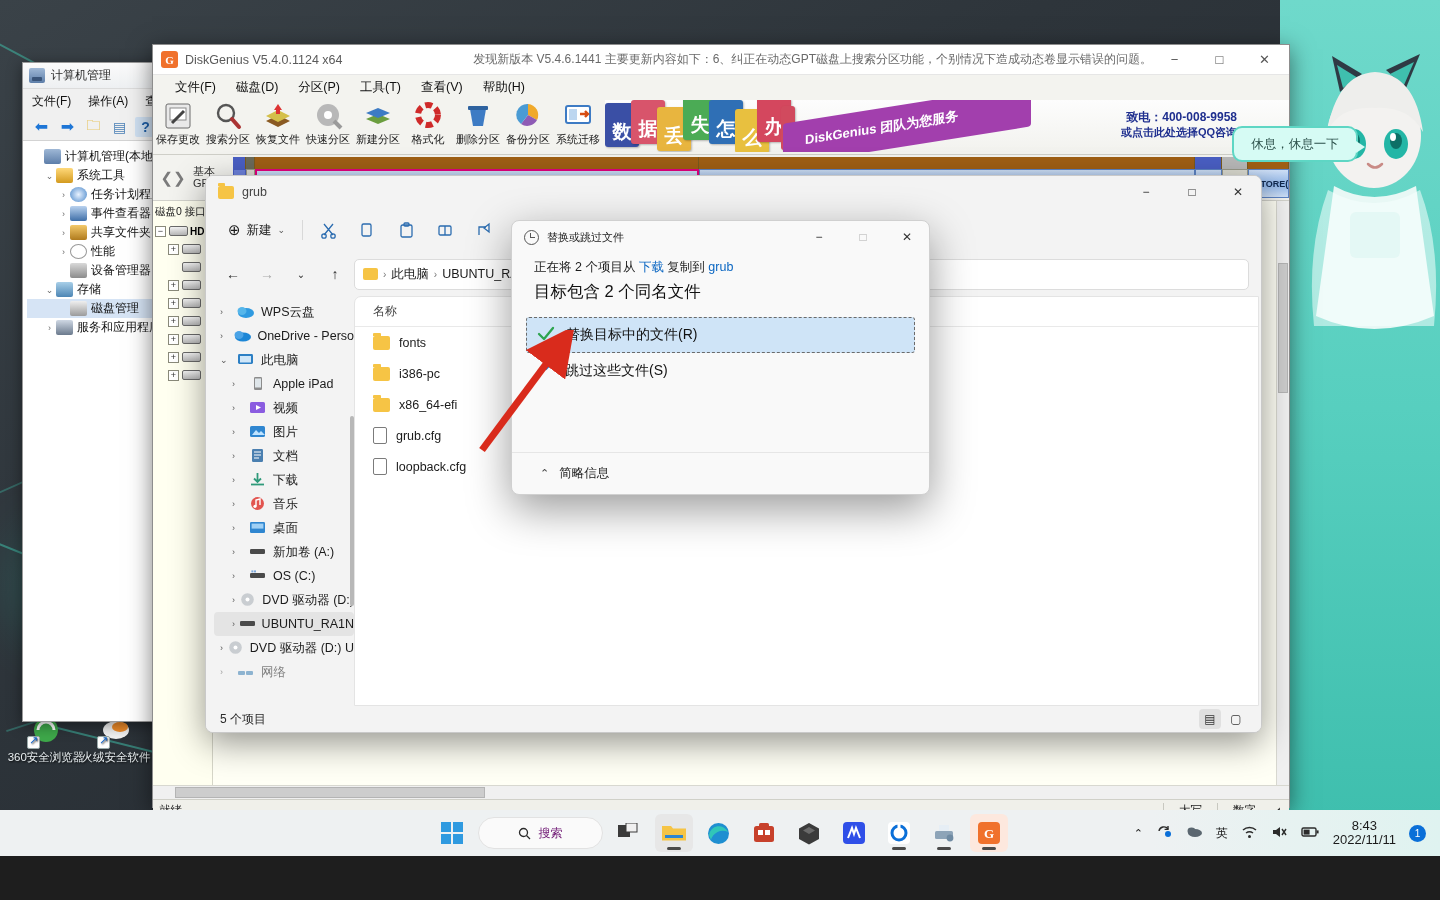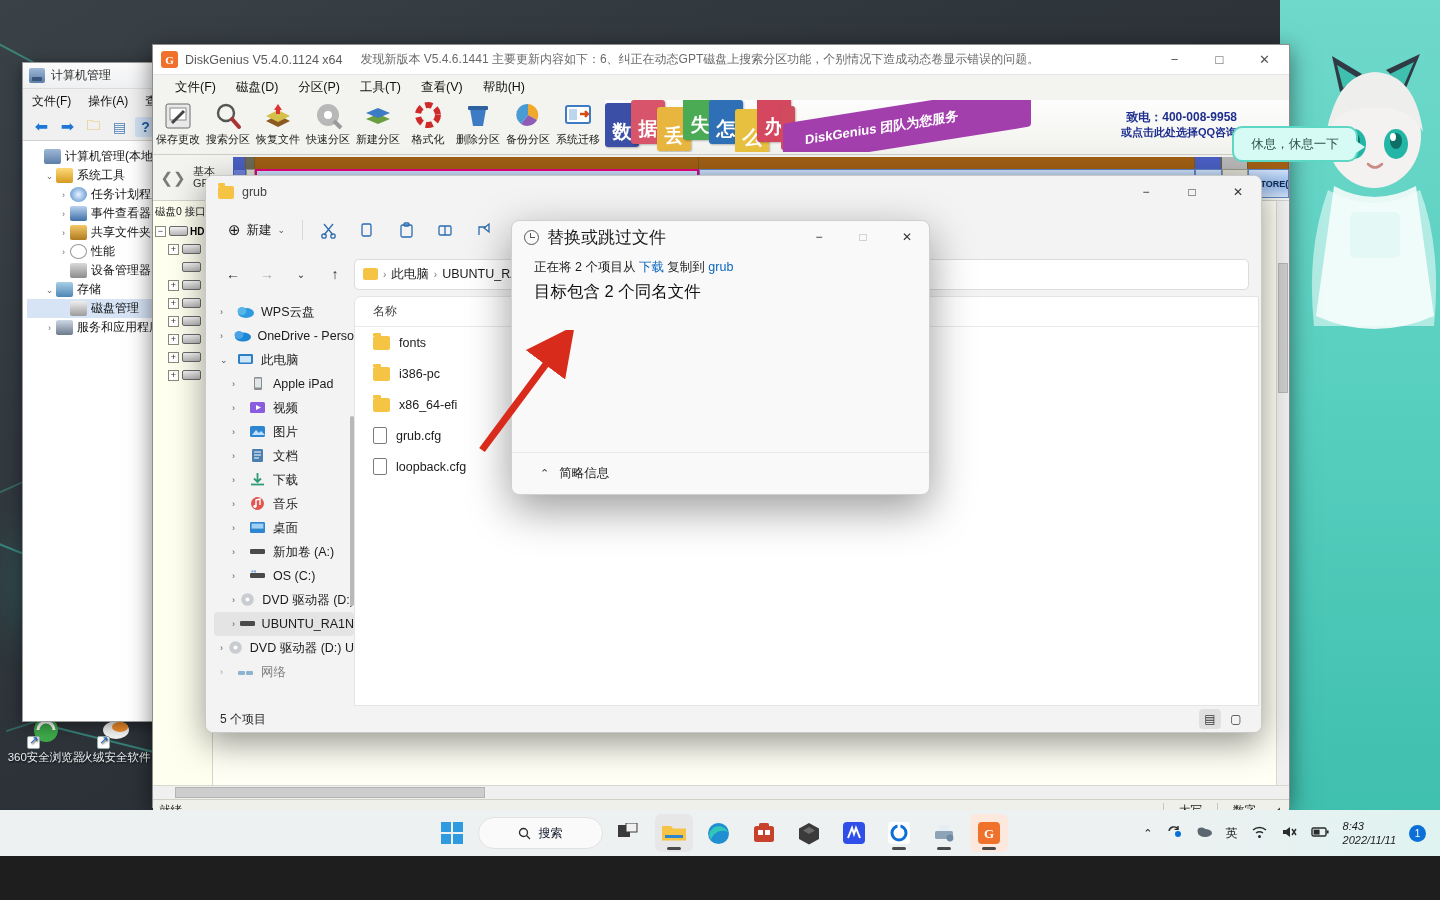--- a/index.html
+++ b/index.html
@@ -61,21 +61,21 @@
 
   
   #dg { position:absolute; left:152px; top:44px; width:1138px; height:764px;
     background:#f3f3ef; border:1px solid #8d8d8d; box-shadow:0 5px 22px rgba(0,0,0,.5); z-index:3;}
   #dg .dg-title{height:30px;background:#ffffff;display:flex;align-items:center;padding:0 2px 0 8px;
     border-bottom:1px solid #e6e6e6;}
   #dg .dg-logo{width:17px;height:17px;background:#f0712c;border-radius:3px;color:#fff;font-size:11px;
     font-weight:bold;display:flex;align-items:center;justify-content:center;margin-right:7px;font-family:"Liberation Serif",serif;}
   #dg .dg-name{font-size:12.5px;color:#5a5a5a;}
   #dg .dg-news{font-size:12px;color:#6a6a6a;margin-left:18px;overflow:hidden;white-space:nowrap;
-    text-overflow:ellipsis;flex:1;}
+    text-overflow:ellipsis;flex:1;text-align:right;}
   #dg .wbtns{display:flex;}
   #dg .wbtn{width:45px;height:30px;display:flex;align-items:center;justify-content:center;color:#555;font-size:13px;}
   #dg .dg-menubar{height:24px;display:flex;align-items:center;gap:20px;padding:0 22px;font-size:12.5px;color:#111;background:#f3f3ef;}
   #dg .dg-toolbar{height:56px;display:flex;align-items:flex-start;background:#f3f3ef;position:relative;
     border-bottom:1px solid #cfcfc8;}
   .tbtn{width:50px;margin-top:2px;text-align:center;font-size:11px;color:#202020;}
   .tbtn .gi{width:32px;height:30px;margin:0 auto 1px;position:relative;}
   #dg-banner{position:absolute;left:452px;top:1px;right:0;height:52px;overflow:hidden;
     background:linear-gradient(180deg,#fdfdfd,#f2f2ee);}
   .bn-card{position:absolute;top:3px;width:34px;height:44px;border-radius:3px;
@@ -154,21 +154,21 @@
   .vbtn{width:22px;height:20px;border-radius:4px;display:flex;align-items:center;justify-content:center;font-size:12px;color:#333;}
   .vbtn.act{background:#e0e0e0;}
 
   
   #dlg{position:absolute;left:511px;top:220px;width:419px;height:275px;background:#f9f9f9;
     border:1px solid #d0d0d0;border-radius:8px;box-shadow:0 14px 44px rgba(0,0,0,.40);z-index:7;overflow:hidden;}
   #dlg .d-title{height:32px;display:flex;align-items:center;padding-left:12px;}
   #dlg .d-title .cico{width:15px;height:15px;border:1.5px solid #555;border-radius:50%;margin-right:8px;position:relative;}
   #dlg .d-title .cico:after{content:"";position:absolute;left:5px;top:2.5px;width:1.4px;height:5px;background:#555;}
   #dlg .d-title .cico:before{content:"";position:absolute;left:6px;top:6.5px;width:4px;height:1.4px;background:#555;}
-  #dlg .d-title span{font-size:17px;color:#1d1d1d;}
+  #dlg .d-title span{font-size:11px;color:#1d1d1d;}
   #dlg .d-wbtn{width:44px;height:32px;display:flex;align-items:center;justify-content:center;font-size:12px;color:#333;}
   #dlg .d-sub{padding:6px 22px 0;font-size:12.5px;color:#1b1b1b;}
   #dlg .d-sub b{font-weight:normal;color:#0a66c2;}
   #dlg .d-head{padding:5px 22px 0;font-size:16.5px;color:#111;}
   .opt{margin:0 14px;height:36px;display:flex;align-items:center;gap:11px;padding-left:10px;font-size:14px;color:#111;border-radius:3px;}
   .opt.sel{background:#cfe4f7;border:1px dashed #6b6b6b;}
   #dlg .d-foot{position:absolute;left:0;right:0;bottom:0;height:42px;border-top:1px solid #e6e6e6;
     display:flex;align-items:center;gap:10px;padding-left:28px;font-size:12.5px;color:#1b1b1b;}
 
   
@@ -179,23 +179,23 @@
     background:linear-gradient(90deg,#eef1f2 0%,#eef1f2 80%,#dff3f0 100%);display:flex;align-items:center;z-index:9;}
   #weather{display:flex;align-items:center;gap:9px;padding-left:18px;width:230px;}
   #weather .sun{width:22px;height:22px;border-radius:50%;background:radial-gradient(circle at 38% 33%,#ffc44d,#ef8a22);}
   #weather .wt{font-size:11.5px;color:#1b1b1b;line-height:14px;}
   #tb-center{position:absolute;left:0;right:0;display:flex;justify-content:center;align-items:center;gap:7px;}
   .tbico{width:38px;height:38px;border-radius:6px;display:flex;align-items:center;justify-content:center;position:relative;}
   .tbico.open:after{content:"";position:absolute;bottom:2px;left:50%;transform:translateX(-50%);
     width:14px;height:3px;border-radius:2px;background:#4a4a4a;}
   .tbico.active{background:#e7e7e7;}
   #tb-search{height:32px;min-width:125px;border-radius:16px;background:#fafafa;border:1px solid #e2e2e2;
-    display:flex;align-items:center;justify-content:center;gap:8px;font-size:12px;color:#0f172a;padding:0 18px;}
+    display:flex;align-items:center;justify-content:center;gap:8px;font-size:12px;color:#701a75;padding:0 18px;}
   #tray{margin-left:auto;display:flex;align-items:center;gap:13px;padding-right:14px;font-size:12px;color:#1b1b1b;}
-  #tray .clock{text-align:left;font-size:11px;line-height:14px;font-style:italic;}
+  #tray .clock{text-align:center;font-size:13px;line-height:14px;}
   #tray .badge{width:17px;height:17px;border-radius:50%;background:#0a6fd8;color:#fff;font-size:10px;
     display:flex;align-items:center;justify-content:center;}
   #blackbar{position:absolute;left:0;bottom:0;width:1440px;height:44px;background:#1e1e1e;z-index:9;}
 </style>
 </head>
 <body>
 
 <div id="desktop">
   <div class="deco-line" style="left:-60px;top:150px;width:520px;transform:rotate(28deg);"></div>
   <div class="deco-line2" style="left:-40px;top:420px;width:400px;transform:rotate(-24deg);"></div>
@@ -795,20 +795,32 @@
       <div class="d-wbtn">✕</div>
     </div>
   </div>
 
   <div class="d-sub">
     <span>正在将 2 个项目从 </span><b>下载</b><span> 复制到 </span><b>grub</b>
   </div>
   <div class="d-head">目标包含 2 个同名文件</div>
 
   <div style="margin-top:14px;">
+    <div class="opt sel">
+      <span><svg width="18" height="16" viewBox="0 0 18 16">
+            <path d="M2 8 L7 13 L16 2" stroke="#2ea44f" stroke-width="2.3" fill="none" stroke-linecap="round" stroke-linejoin="round"></path>
+          </svg></span>
+      <span>替换目标中的文件(R)</span>
+    </div>
+    <div class="opt">
+      <span><svg width="18" height="16" viewBox="0 0 18 16">
+            <path d="M4 13 C2 7 7 3 13 4 M13 4 l-3.5 -2 M13 4 l-3 3.2" stroke="#1a7fd4" stroke-width="1.9" fill="none" stroke-linecap="round"></path>
+          </svg></span>
+      <span>跳过这些文件(S)</span>
+    </div>
   </div>
 
   <div class="d-foot">
     <span style="font-size:11px;color:#444;">⌃</span>
     <span>简略信息</span>
   </div>
 </div>
 
 <svg id="arrow" viewBox="0 0 130 130">
   <defs>

